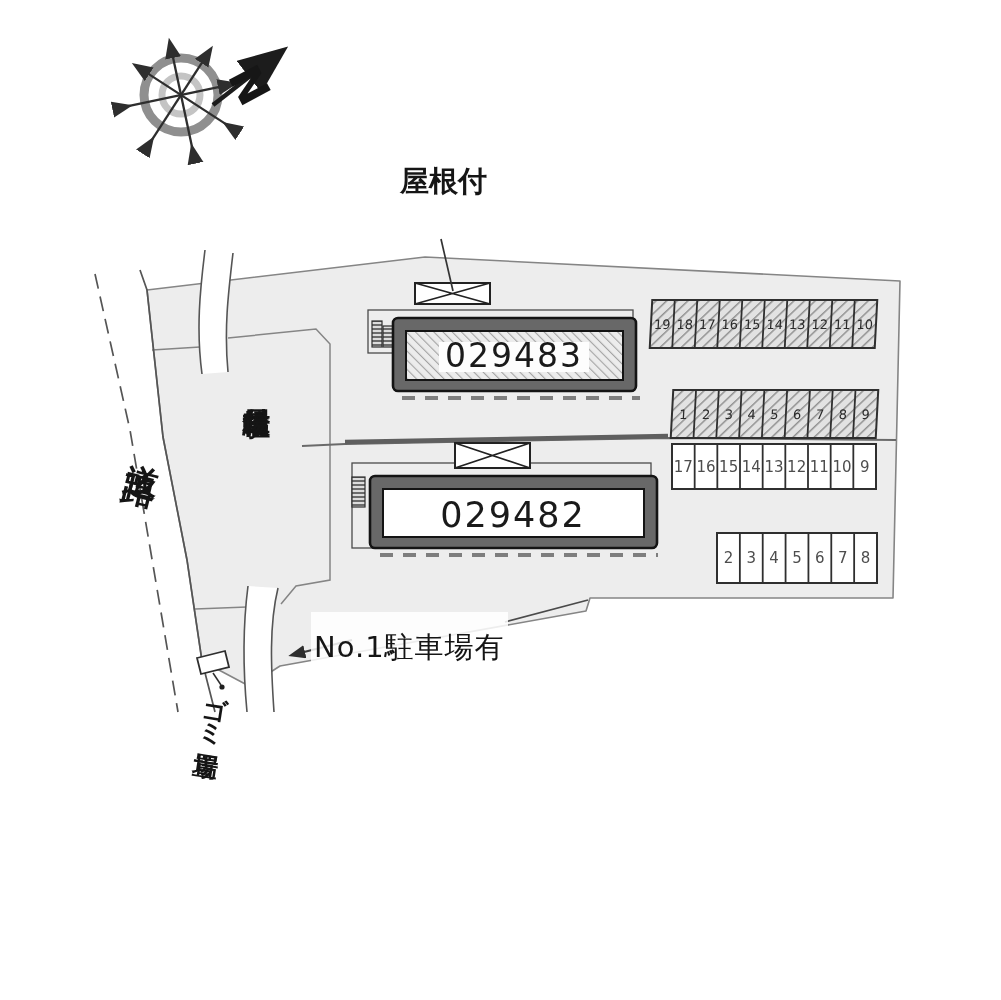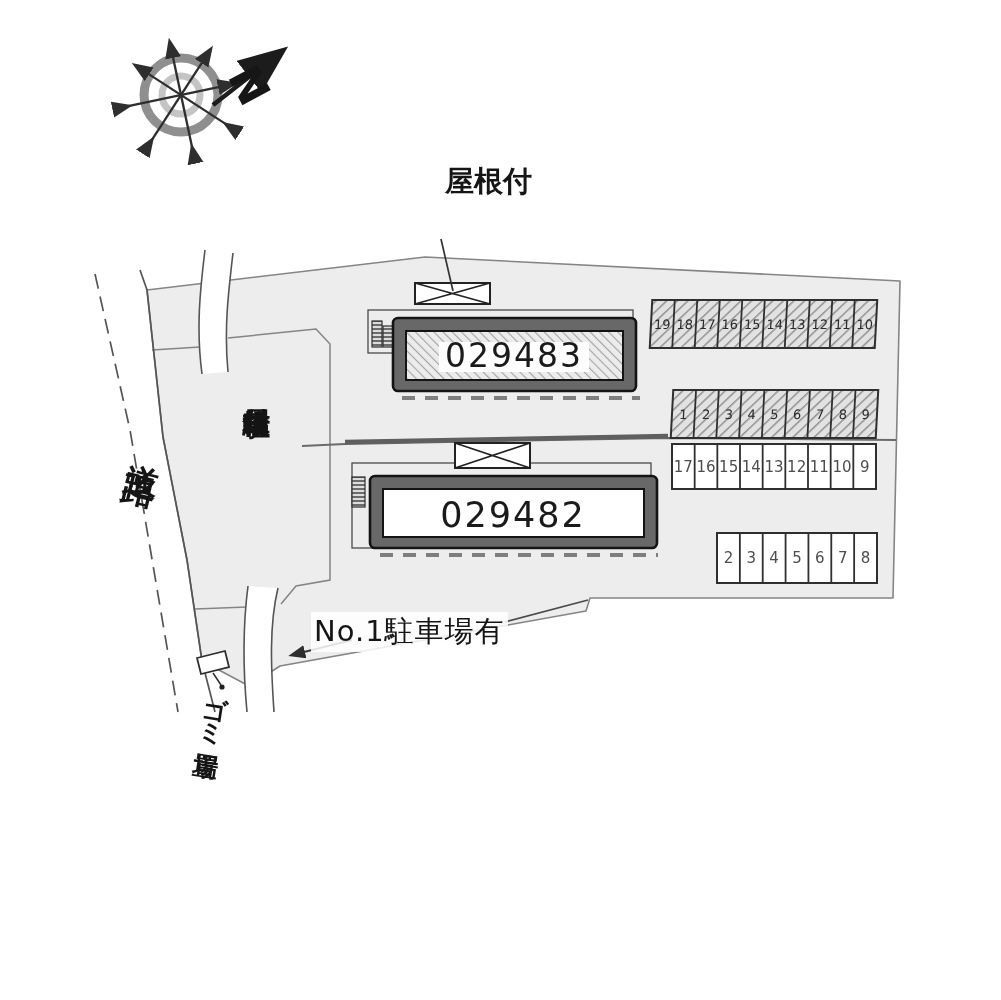--- a/index.html
+++ b/index.html
@@ -2,24 +2,24 @@
 <html><head>
 <meta charset="utf-8">
 <style>
   html,body{margin:0;padding:0;background:#fff;}
   #stage{position:relative;width:1001px;height:1000px;background:#fff;overflow:hidden;
          font-family:"DejaVu Sans","Liberation Sans",sans-serif;color:#1a1a1a;}
   #plan{position:absolute;left:0;top:0;}
   svg text{font-family:"DejaVu Sans","Liberation Sans",sans-serif;}
   .lbl{position:absolute;color:#151515;}
   .v{writing-mode:vertical-rl;text-orientation:upright;}
-  .top-label{left:400px;top:164px;width:132px;text-align:right;font-size:29px;font-weight:600;line-height:1.18;}
+  .top-label{left:400px;top:164px;width:132px;text-align:left;font-size:29px;font-weight:600;line-height:1.18;}
   .side-label{left:240px;top:388px;height:92px;font-size:27px;font-weight:600;line-height:1.2;}
   .road-label{left:114px;top:436px;height:120px;font-size:35px;font-weight:600;letter-spacing:9px;transform:rotate(14deg);}
-  .note-label{left:311px;top:612px;font-size:29px;font-weight:500;letter-spacing:1px;background:rgba(255,255,255,.85);padding:0 3px;}
+  .note-label{left:311px;top:612px;font-size:29px;font-weight:500;letter-spacing:1px;background:rgba(255,255,255,.85);padding:16px 3px;}
   .garbage-label{left:198px;top:678px;height:118px;font-size:25px;font-weight:700;line-height:1;transform:rotate(9deg);}
 </style>
 </head>
 <body>
 
 <div id="stage">
 
 <svg id="plan" width="1001" height="1000" viewBox="0 0 1001 1000">
   <defs>
     <pattern id="hatchLot" patternUnits="userSpaceOnUse" width="7.5" height="7.5" patternTransform="rotate(45)">

